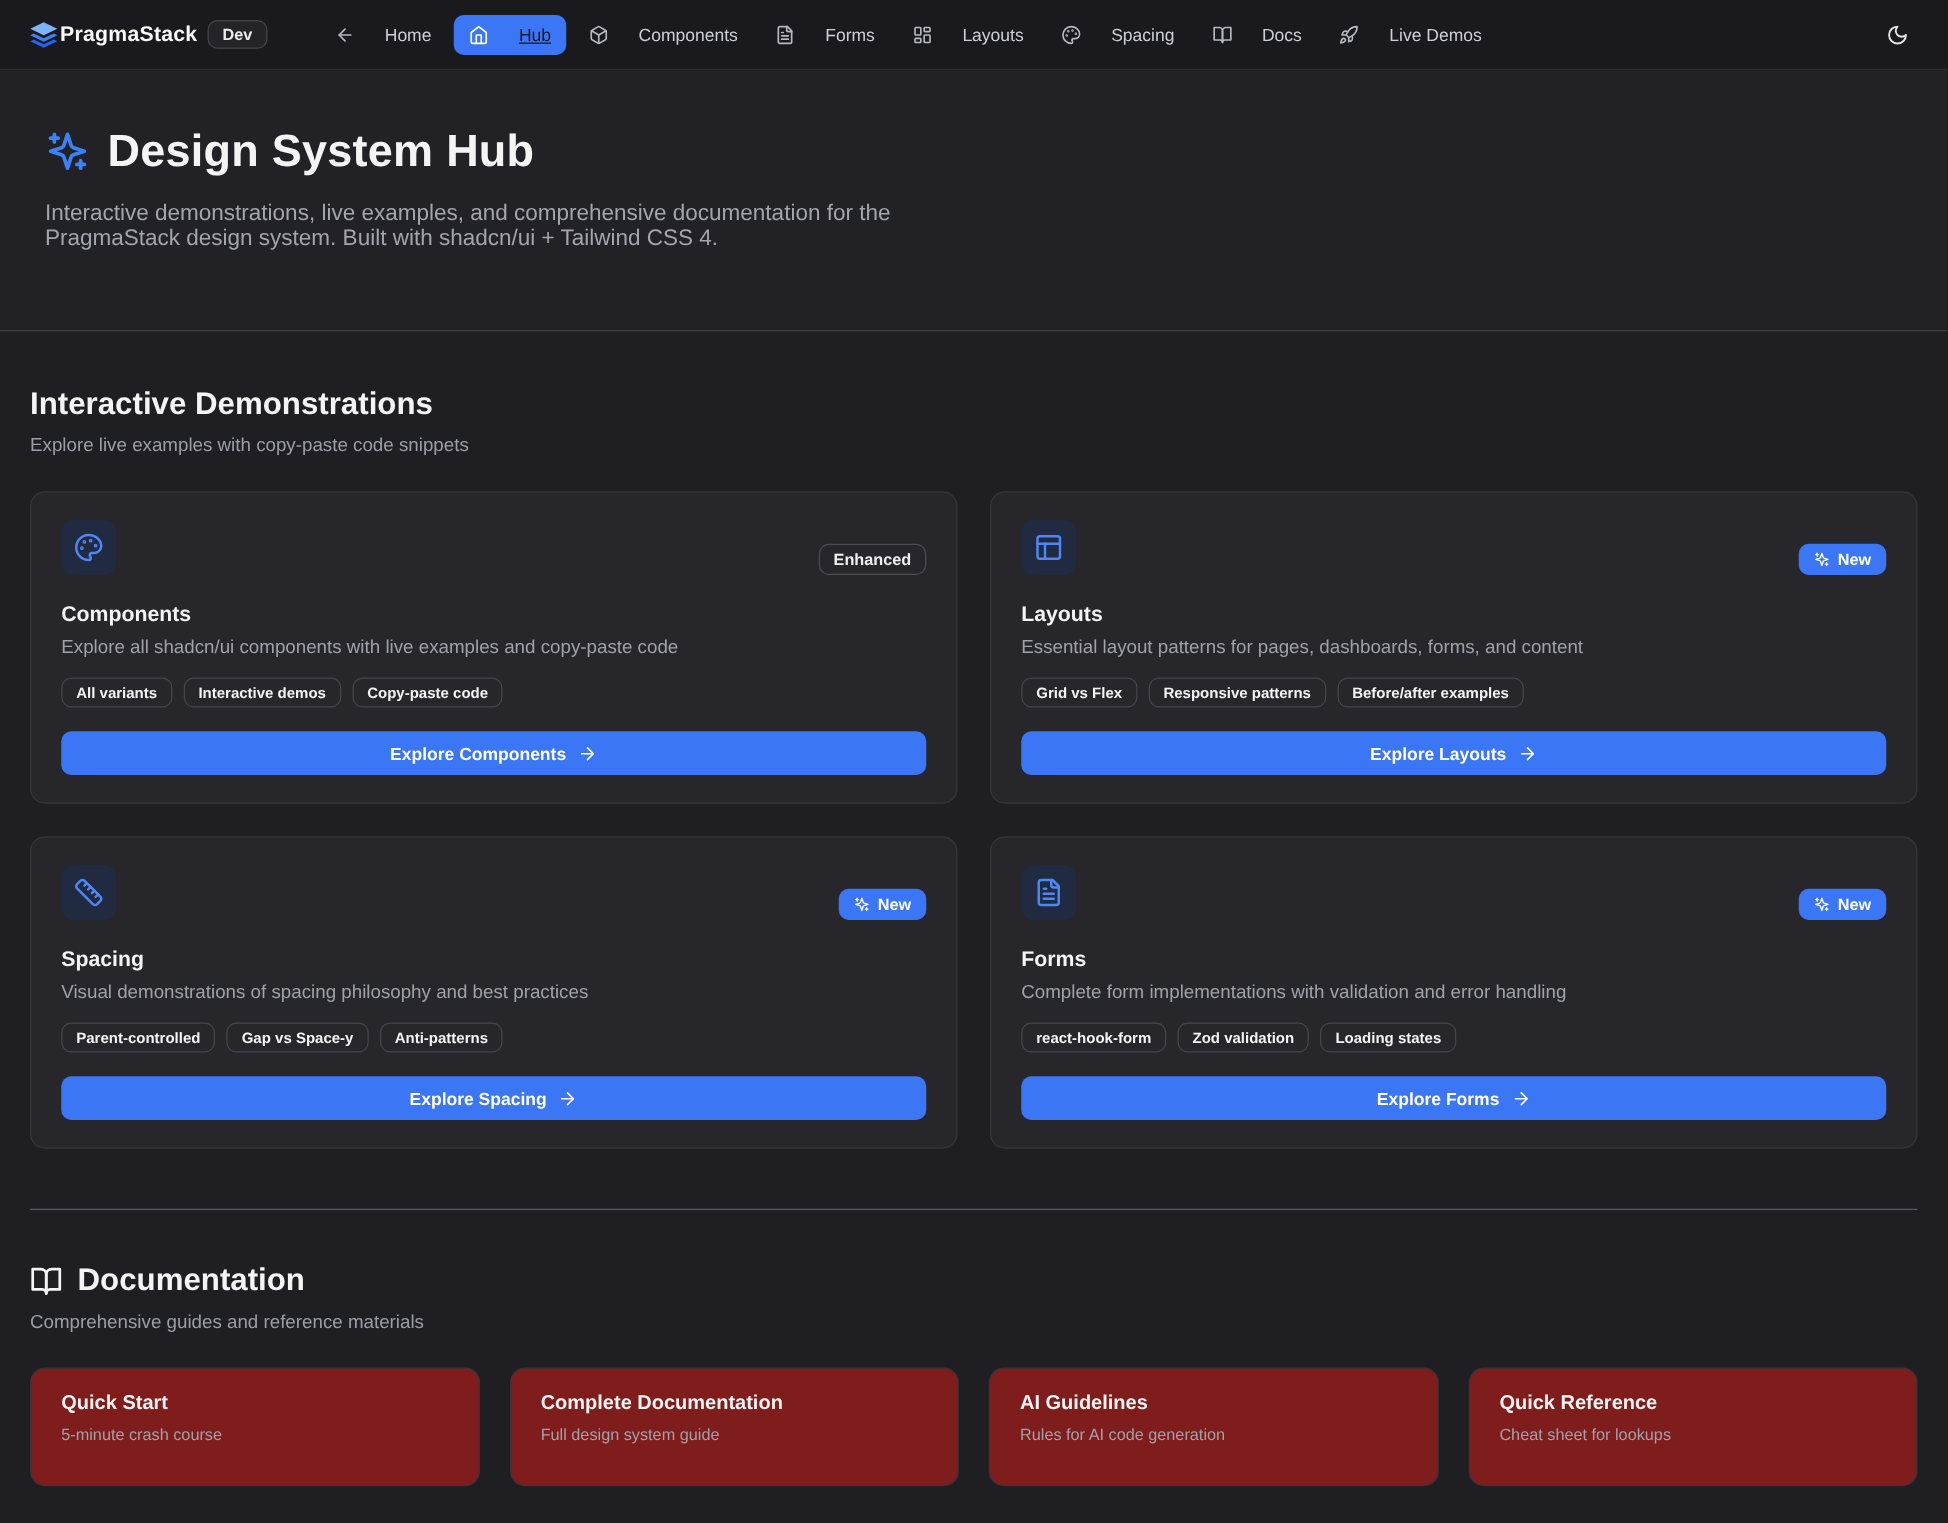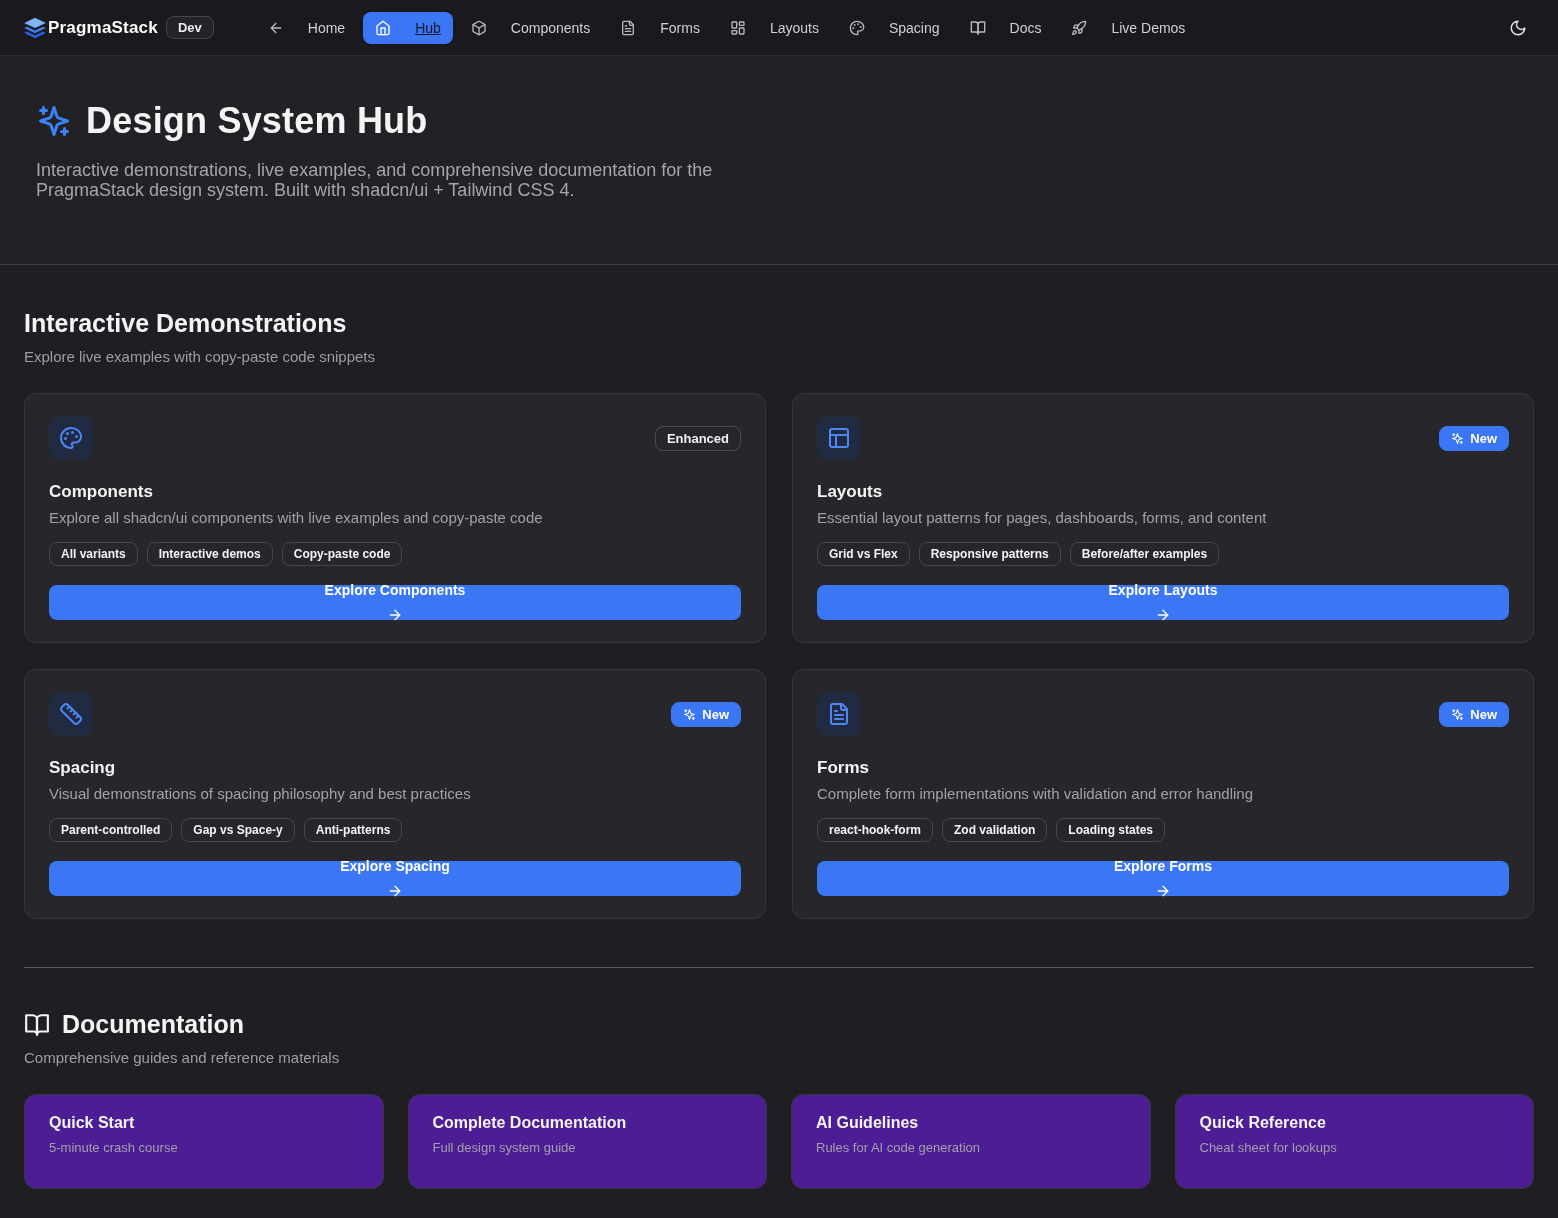--- a/index.html
+++ b/index.html
@@ -57,21 +57,21 @@
   .section-sub { margin-top:10px; font-size:15px; color:#9d9da6; }
   .demos-head { margin-top:44px; }
 
   .cards-grid {
     margin-top:28px; display:grid; grid-template-columns:1fr 1fr; gap:26px;
   }
   .card {
     background:#26262b; border:1px solid #36363c; border-radius:12px;
     height:250px; padding:22px 24px; display:flex; flex-direction:column;
   }
-  .card-top { display:flex; align-items:center; justify-content:space-between; }
+  .card-top { display:flex; align-items:flex-end; justify-content:space-between; }
   .icon-box {
     width:44px; height:44px; border-radius:10px; background:#202a40;
     display:flex; align-items:center; justify-content:center; color:#4f86f6;
   }
   .icon-box svg { width:24px; height:24px; }
   .badge {
     display:inline-flex; align-items:center; gap:6px;
     font-size:13px; font-weight:700; border-radius:8px; padding:4px 11px;
   }
   .badge.outline { border:1px solid #4c4c54; color:#f0f0f2; background:transparent; }
@@ -80,35 +80,35 @@
   .card-title { margin-top:22px; font-size:17px; font-weight:700; color:#f4f4f5; }
   .card-desc { margin-top:7px; font-size:15px; color:#a1a1aa; }
   .tags-row { margin-top:auto; display:flex; gap:9px; }
   .tag {
     border:1px solid #45454c; border-radius:8px; padding:4px 11px;
     font-size:12px; font-weight:700; color:#f4f4f5; white-space:nowrap;
   }
   .explore-btn {
     margin-top:19px; height:35px; width:100%; border:none; border-radius:8px;
     background:#3b76f5; color:#ffffff; font-family:inherit; font-size:14px; font-weight:700;
-    display:flex; align-items:center; justify-content:center; gap:9px; cursor:pointer;flex-direction:column;
+    display:flex; align-items:center; justify-content:center; gap:9px; cursor:pointer;
   }
   .explore-btn svg { width:16px; height:16px; }
 
   hr.section-divider {
     border:none; border-top:1px solid #595961; margin:48px 0 0;
   }
 
   .docs-head { margin-top:42px; display:flex; align-items:center; gap:12px; }
   .book-ic { width:26px; height:26px; color:#f4f4f5; }
   .doc-grid {
     margin-top:28px; display:grid; grid-template-columns:repeat(4,1fr); gap:24px;
   }
   .doc-card {
-    background:#4c1d95; border:1px solid #36363c; border-radius:12px;
+    background:#7f1d1d; border:1px solid #36363c; border-radius:12px;
     height:95px; padding:19px 24px; cursor:pointer;
   }
   .doc-title { font-size:16px; font-weight:700; color:#f4f4f5; }
   .doc-desc { margin-top:8px; font-size:13px; color:#a1a1aa; }
 </style>
 </head>
 <body>
 
 <header class="navbar">
   <div class="brand-group">

